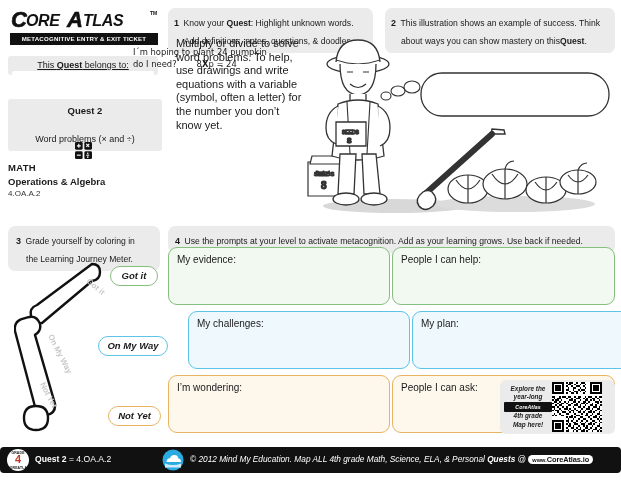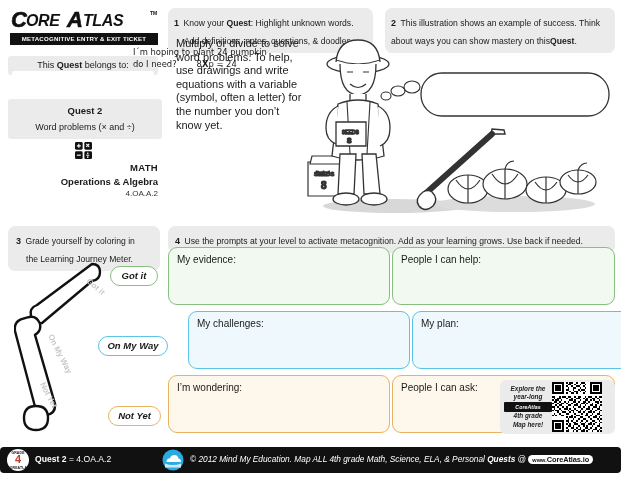--- a/index.html
+++ b/index.html
@@ -8,30 +8,30 @@
   .page{position:relative;width:621px;height:480px;}
 
   
   .leftcol{position:absolute;left:0;top:0;width:166px;height:444px;}
   .logo-wrap{position:absolute;left:10px;top:6px;width:148px;}
   .logo-word{display:block;width:148px;height:26px;}
   .logo-sub{margin-top:1px;background:#111;color:#fff;font-size:6.1px;
      font-weight:bold;letter-spacing:.22px;text-align:center;padding:2.4px 0 2.6px;
      font-family:"Liberation Sans",sans-serif;}
   .belongs{position:absolute;left:8px;top:56px;width:150px;background:#ebebeb;
-     border-radius:3px;padding:4px 0 5px;text-align:center;font-size:9px;}
+     border-radius:3px;padding:4px 0 5px;text-align:center;font-size:9px;text-decoration:underline;}
   .belongs b{font-weight:bold;}
   .namebox{position:absolute;left:12px;top:71px;width:142px;height:19px;
      background:#fff;border-radius:2px;}
   .questbox{position:absolute;left:8px;top:99px;width:150px;background:#ebebeb;
      border-radius:3px;padding:6px 2px 7px;text-align:center;}
   .quest-title{font-size:9.5px;font-weight:bold;}
-  .quest-desc{font-size:9px;margin-top:6px;}
-
-  .subject{position:absolute;left:8px;top:142px;width:150px;text-align:right;}
+  .quest-desc{font-size:9px;margin-top:18px;}
+
+  .subject{position:absolute;left:8px;top:142px;width:150px;text-align:left;}
   .math-icon{width:17px;height:17px;margin:0 auto 3px;display:block;}
   .subject-name{font-size:9.5px;font-weight:bold;letter-spacing:.3px;}
   .subject-dom{font-size:9.5px;font-weight:bold;margin-top:3px;}
   .subject-code{font-size:8px;margin-top:2px;color:#333;}
 
   
   .step3{position:absolute;left:8px;top:226px;width:152px;background:#ebebeb;
      border-radius:7px;padding:4px 6px 5px 5px;box-sizing:border-box;}
   .meter-area{position:absolute;left:0px;top:258px;width:166px;height:186px;}
   .meter-svg{position:absolute;left:14px;top:0;}
@@ -180,21 +180,21 @@
   <div class="stepbar step1">
     <span class="stepnum">1</span>
     <span class="steptxt">Know your </span><b class="steptxt">Quest</b><span class="steptxt">: Highlight unknown words.</span><br>
     <span class="steptxt" style="margin-left:10px;display:inline-block">Add definitions, notes, questions, &amp; doodles.</span>
   </div>
   <div class="step1body">Multiply or divide to solve word problems. To help, use drawings and write equations with a variable (symbol, often a letter) for the number you don’t know yet.</div>
 
   <div class="stepbar step2">
     <span class="stepnum">2</span>
     <span class="steptxt">This illustration shows an example of success. Think</span><br>
-    <span class="steptxt" style="display:inline-block">about ways you can show mastery on this </span><b class="steptxt">Quest</b><span class="steptxt">.</span>
+    <span class="steptxt" style="margin-left:10px;display:inline-block">about ways you can show mastery on this </span><b class="steptxt">Quest</b><span class="steptxt">.</span>
   </div>
 
   <div class="illus">
     <svg width="318" height="186" viewBox="0 0 318 186">
       <ellipse cx="95" cy="172" rx="72" ry="7" fill="#d8d8d8"></ellipse>
       <ellipse cx="215" cy="170" rx="80" ry="8" fill="#dcdcdc"></ellipse>
 
       <g stroke="#333" stroke-width="1.4" fill="#fff">
         <path d="M205 100 l-1 -4 l-12 -1 l-1 5 z"></path>
         <path d="M192 100 L125 160" stroke-width="6" fill="none" stroke-linecap="round"></path>

